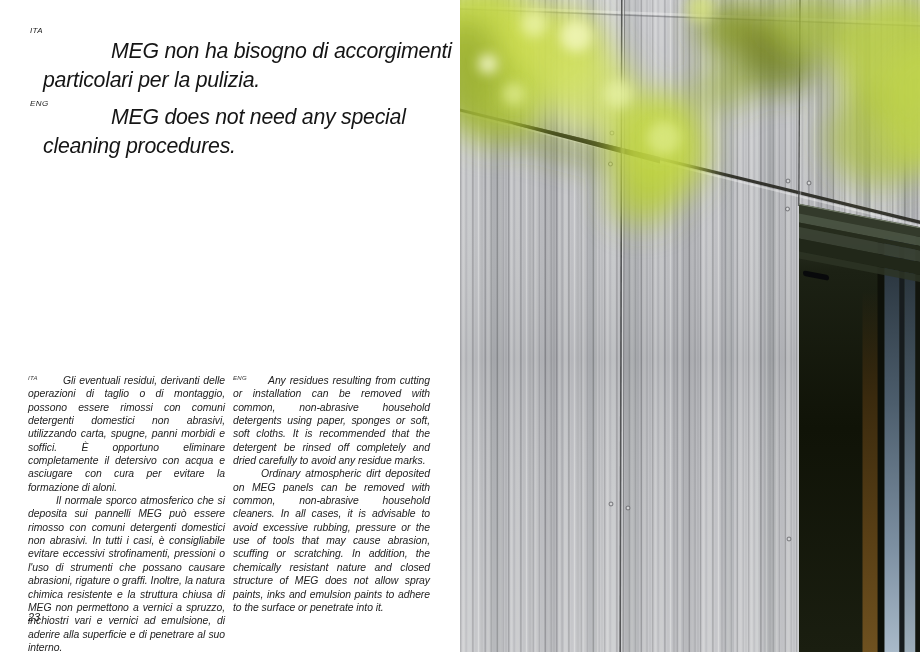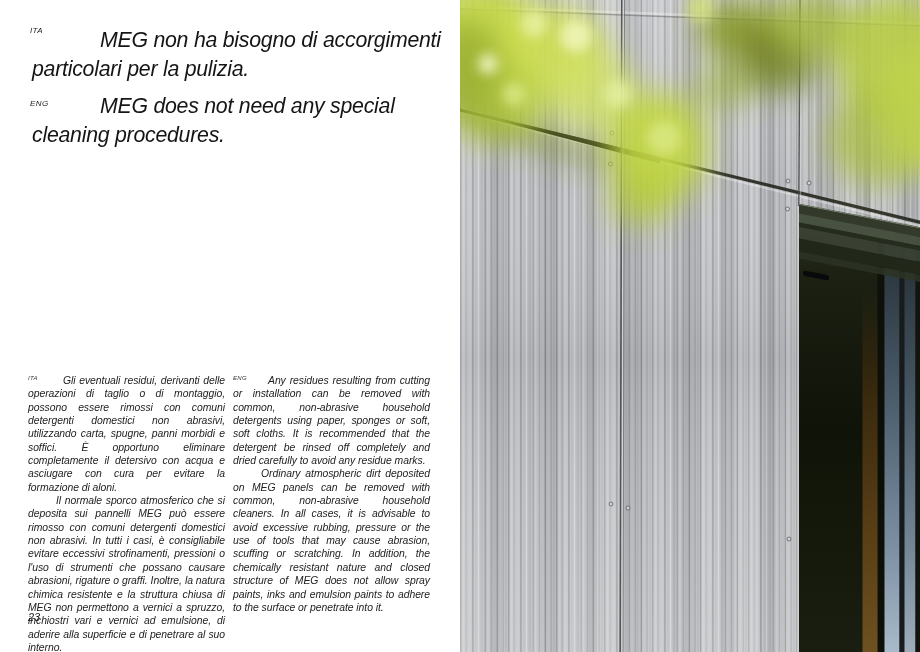--- a/index.html
+++ b/index.html
@@ -8,21 +8,21 @@
     font-family:"Liberation Sans",sans-serif;overflow:hidden;margin:0 auto;font-style:italic;
   }
   .left-page{position:absolute;left:0;top:0;width:460px;height:652px;background:#ffffff;}
   .lang-label{
     position:absolute;left:30px;font-size:8px;letter-spacing:.4px;color:#1c1c1c;
   }
   #label-ita{top:26px}
   #label-eng{top:99px}
   .headline{
     position:absolute;left:28px;width:424px;font-size:21.3px;line-height:29px;
-    color:#151515;text-indent:68px;letter-spacing:-.25px;margin:4px;font-weight:400;
+    color:#151515;text-indent:68px;letter-spacing:-.25px;margin:15px;font-weight:400;
   }
   #headline-ita{top:22px}
   #headline-eng{top:88px}
   .bodycol{position:absolute;top:372px;width:197px;}
   #col-ita{left:28px}
   #col-eng{left:233px}
   .bodycol p{
     margin:0;font-size:10.4px;line-height:13.35px;color:#222222;
     text-align:justify;letter-spacing:-.05px;
   }

